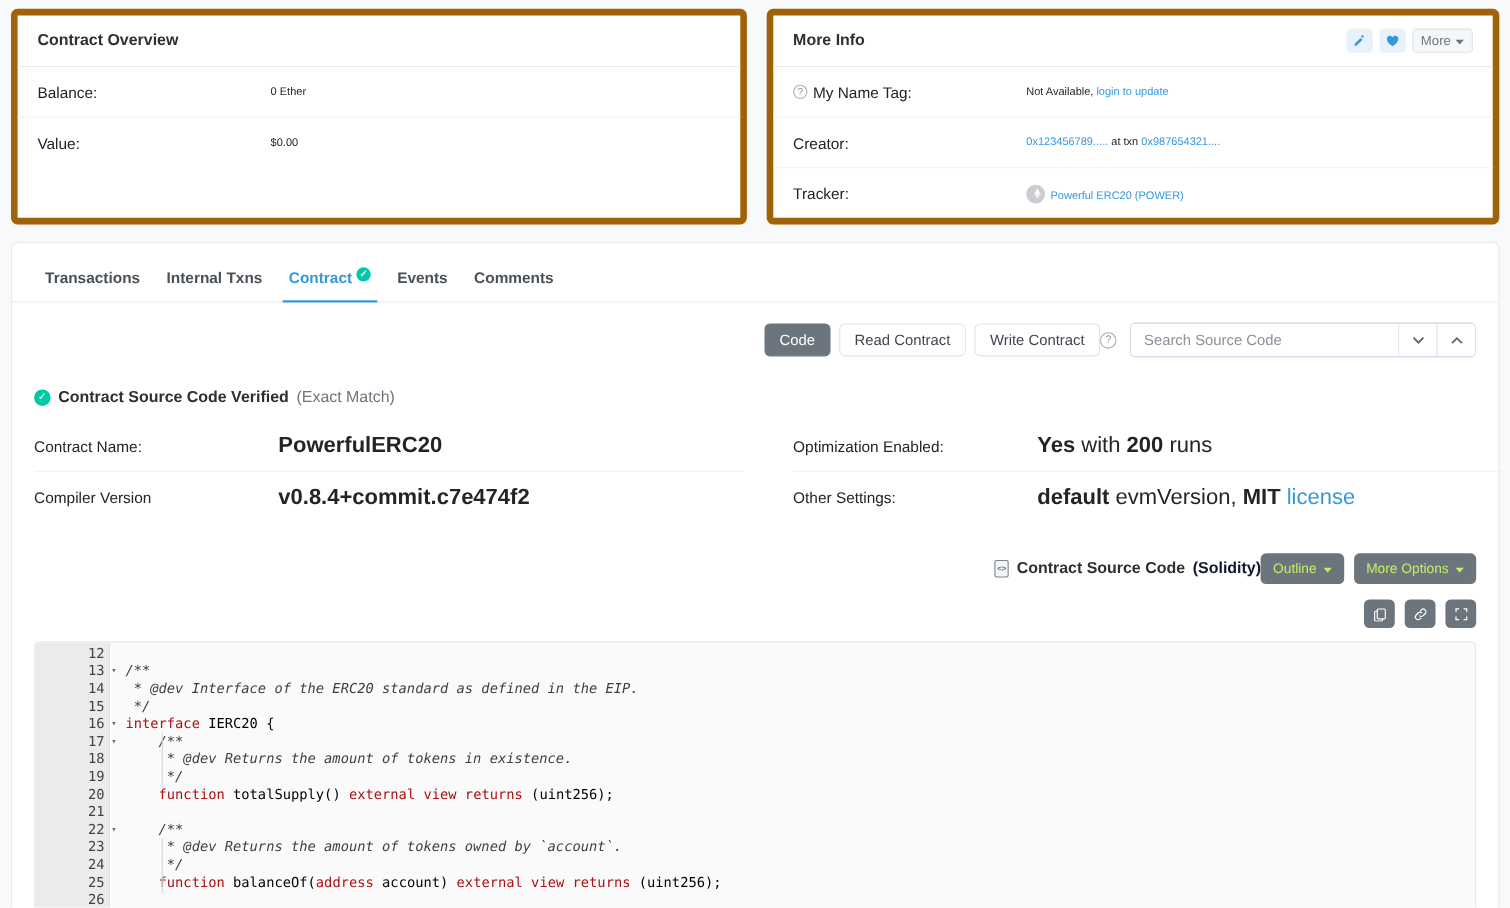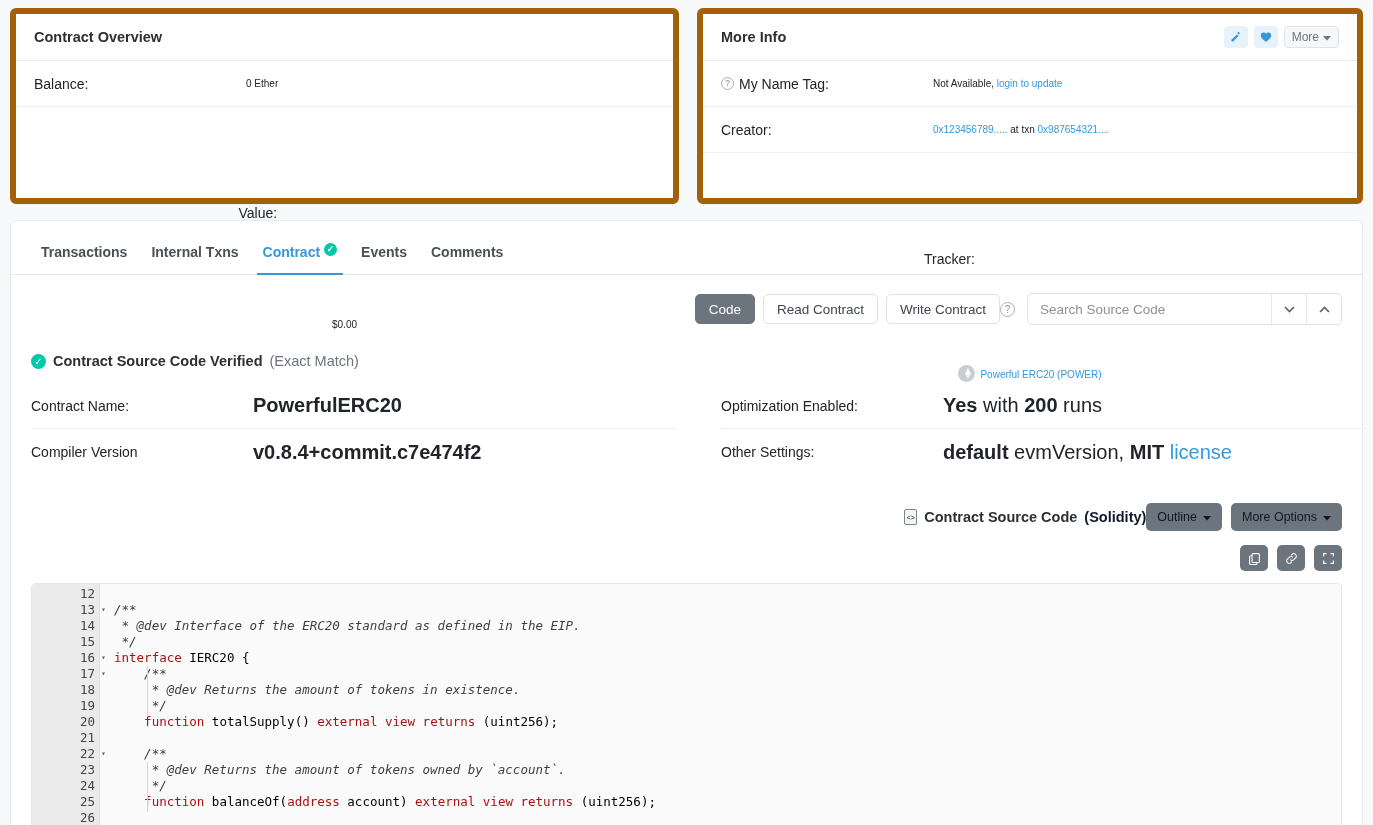--- a/index.html
+++ b/index.html
@@ -70,21 +70,21 @@
     font-family: "Liberation Sans", sans-serif;
   }
 
   .kv-row {
     display: flex;
     align-items: center;
     padding: 0 18px;
     height: 46px;
     border-bottom: 1px solid #f0f1f3;
   }
-  .kv-row.last { border-bottom: none; flex-direction: column; }
+  .kv-row.last { border-bottom: none; }
   .kv-label {
     width: 212px;
     flex: 0 0 212px;
     color: #212529;
     font-size: 14px;
     display: flex; align-items: center; gap: 5px;
   }
   .kv-moreinfo .kv-label { width: 212px; flex: 0 0 212px; }
   .kv-value { font-size: 10px; color: #212529; }
 
@@ -291,21 +291,21 @@
     position: relative;
     background: #f4f5f6;
     font-size: 7px;
     color: #5a6269;
     text-align: center;
     line-height: 16px;
   }
   .dark-btn {
     height: 28px;
     background: #6c757d;
-    color: #0f172a;
+    color: #bef264;
     border: none;
     border-radius: 5px;
     font-size: 12.5px;
     padding: 0 11px;
     display: flex; align-items: center; gap: 6px;
     cursor: pointer;
     font-family: "Liberation Sans", sans-serif;
   }
   .btn-row { display: flex; gap: 9px; }
 

